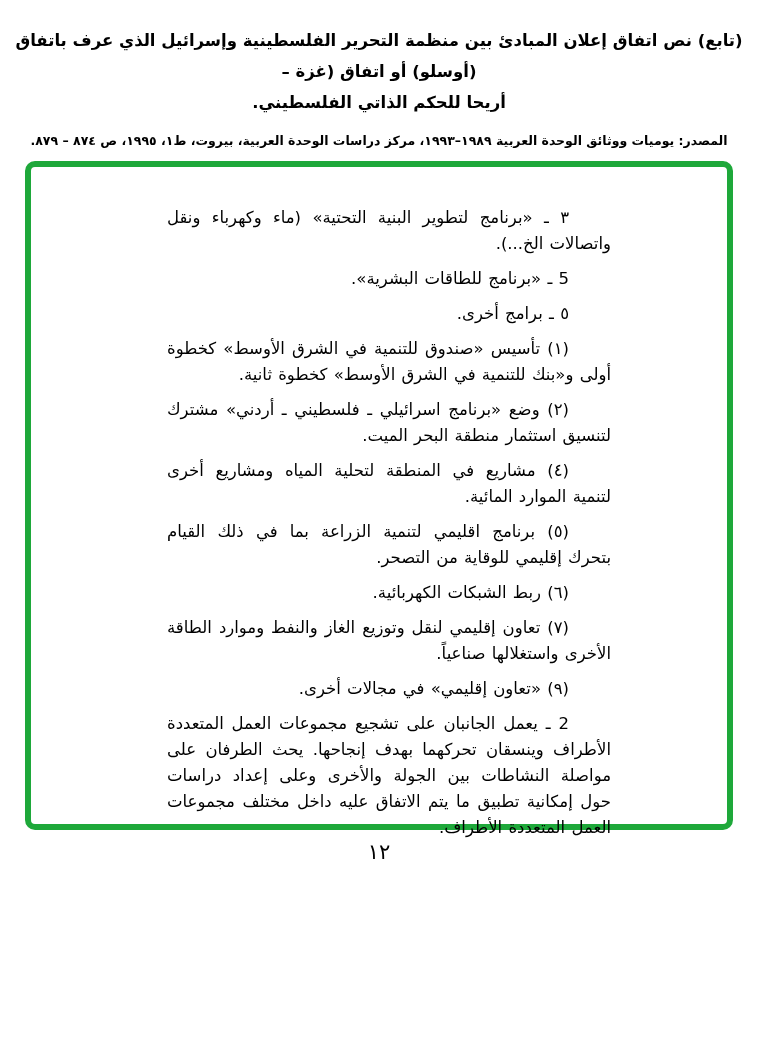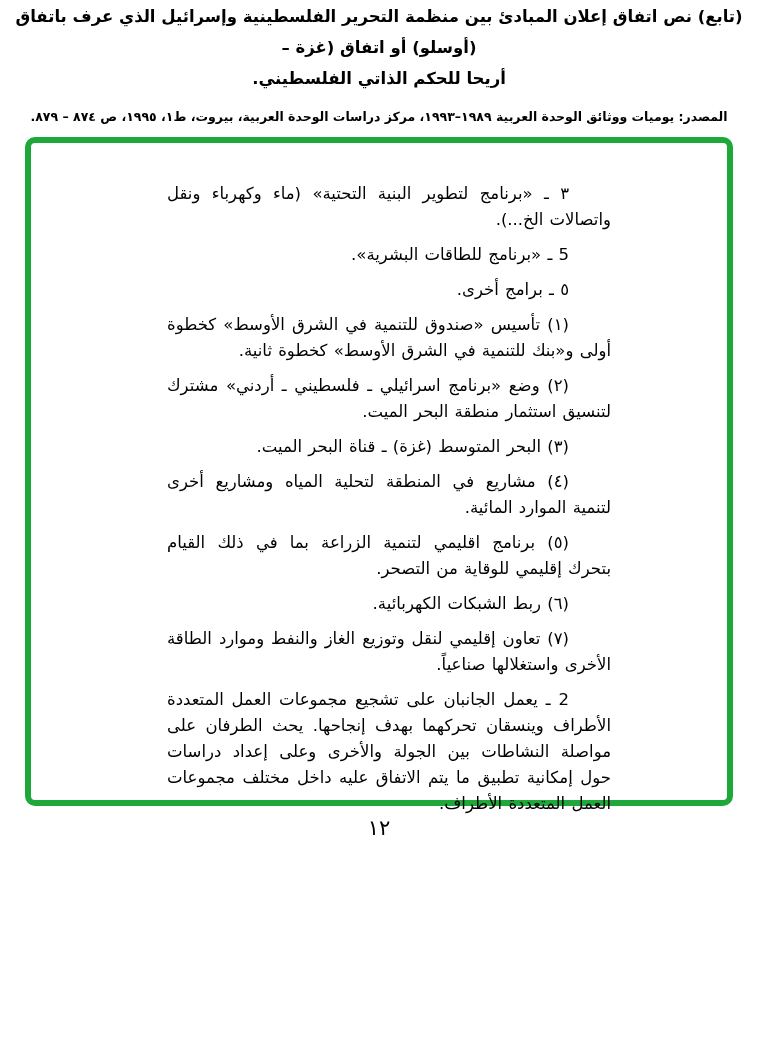--- a/index.html
+++ b/index.html
@@ -12,21 +12,21 @@
     font-family: "DejaVu Sans", sans-serif;
     color: #000;
   }
   .page {
     position: relative;
     width: 758px;
     height: 1059px;
     direction: rtl;
   }
   .page-header {
-    padding-top: 1px;
+    padding-top: 25px;
     text-align: center;
   }
   .title-line {
     font-weight: bold;
     font-size: 16.5px;
     line-height: 31px;
     letter-spacing: 0;
   }
   .source-line {
     font-weight: bold;
@@ -74,24 +74,24 @@
     <div class="source-line">المصدر: يوميات ووثائق الوحدة العربية ١٩٨٩–١٩٩٣، مركز دراسات الوحدة العربية، بيروت، ط١،  ١٩٩٥، ص ٨٧٤ – ٨٧٩.</div>
   </div>
 
   <div class="green-frame">
     <div class="text-column">
       <p>٣ ـ «برنامج لتطوير البنية التحتية» (ماء وكهرباء ونقل واتصالات الخ...).</p>
       <p>5 ـ «برنامج للطاقات البشرية».</p>
       <p>٥ ـ برامج أخرى.</p>
       <p>(١) تأسيس «صندوق للتنمية في الشرق الأوسط» كخطوة أولى و«بنك للتنمية في الشرق الأوسط» كخطوة ثانية.</p>
       <p>(٢) وضع «برنامج اسرائيلي ـ فلسطيني ـ أردني» مشترك لتنسيق استثمار منطقة البحر الميت.</p>
-      <p>(٣) البحر المتوسط (غزة) ـ قناة البحر الميت.</p>
       <p>(٤) مشاريع في المنطقة لتحلية المياه ومشاريع أخرى لتنمية الموارد المائية.</p>
       <p>(٥) برنامج اقليمي لتنمية الزراعة بما في ذلك القيام بتحرك إقليمي للوقاية من التصحر.</p>
       <p>(٦) ربط الشبكات الكهربائية.</p>
       <p>(٧) تعاون إقليمي لنقل وتوزيع الغاز والنفط وموارد الطاقة الأخرى واستغلالها صناعياً.</p>
+      <p>(٩) «تعاون إقليمي» في مجالات أخرى.</p>
       <p>2 ـ يعمل الجانبان على تشجيع مجموعات العمل المتعددة الأطراف وينسقان تحركهما بهدف إنجاحها. يحث الطرفان على مواصلة النشاطات بين الجولة والأخرى وعلى إعداد دراسات حول إمكانية تطبيق ما يتم الاتفاق عليه داخل مختلف مجموعات العمل المتعددة الأطراف.</p>
     </div>
   </div>
 
   <div class="page-number">١٢</div>
 
 </div>
 
 </body></html>

